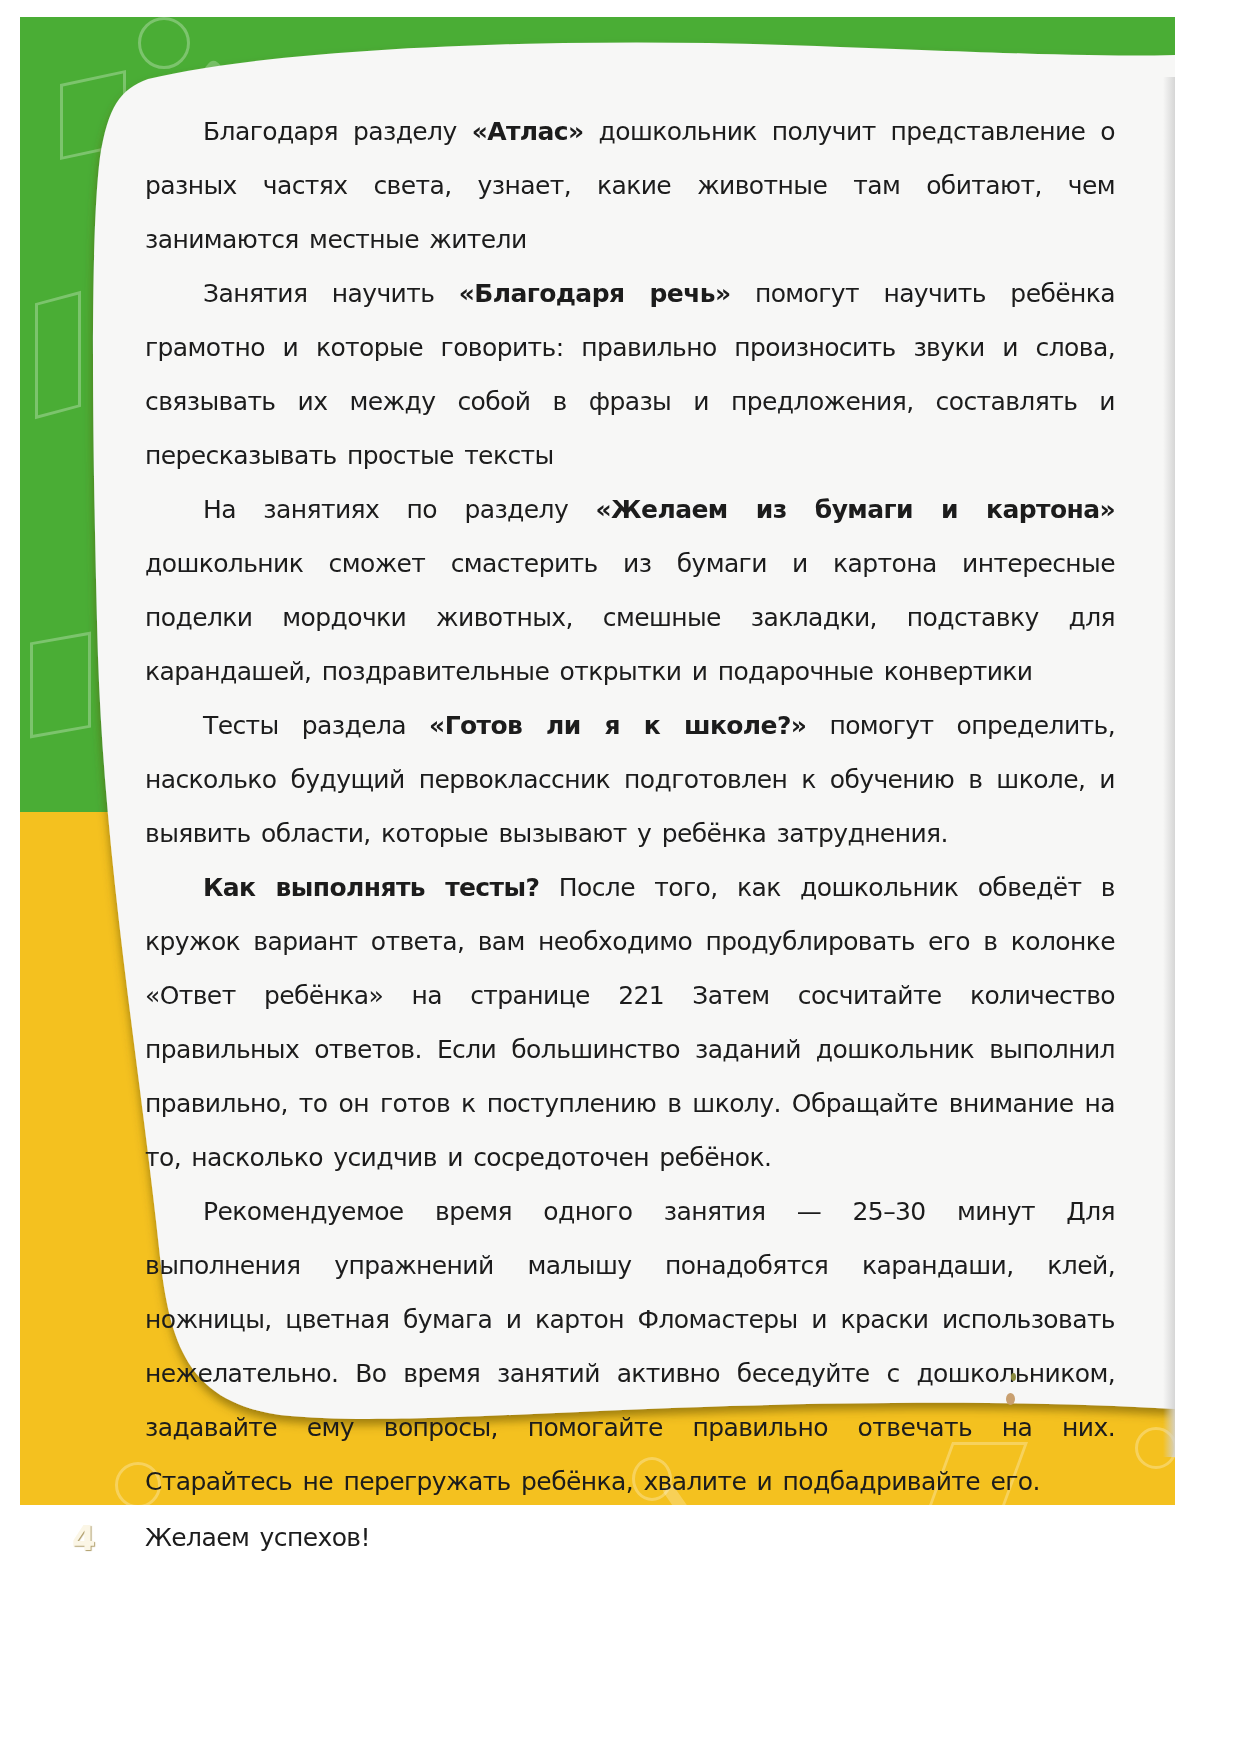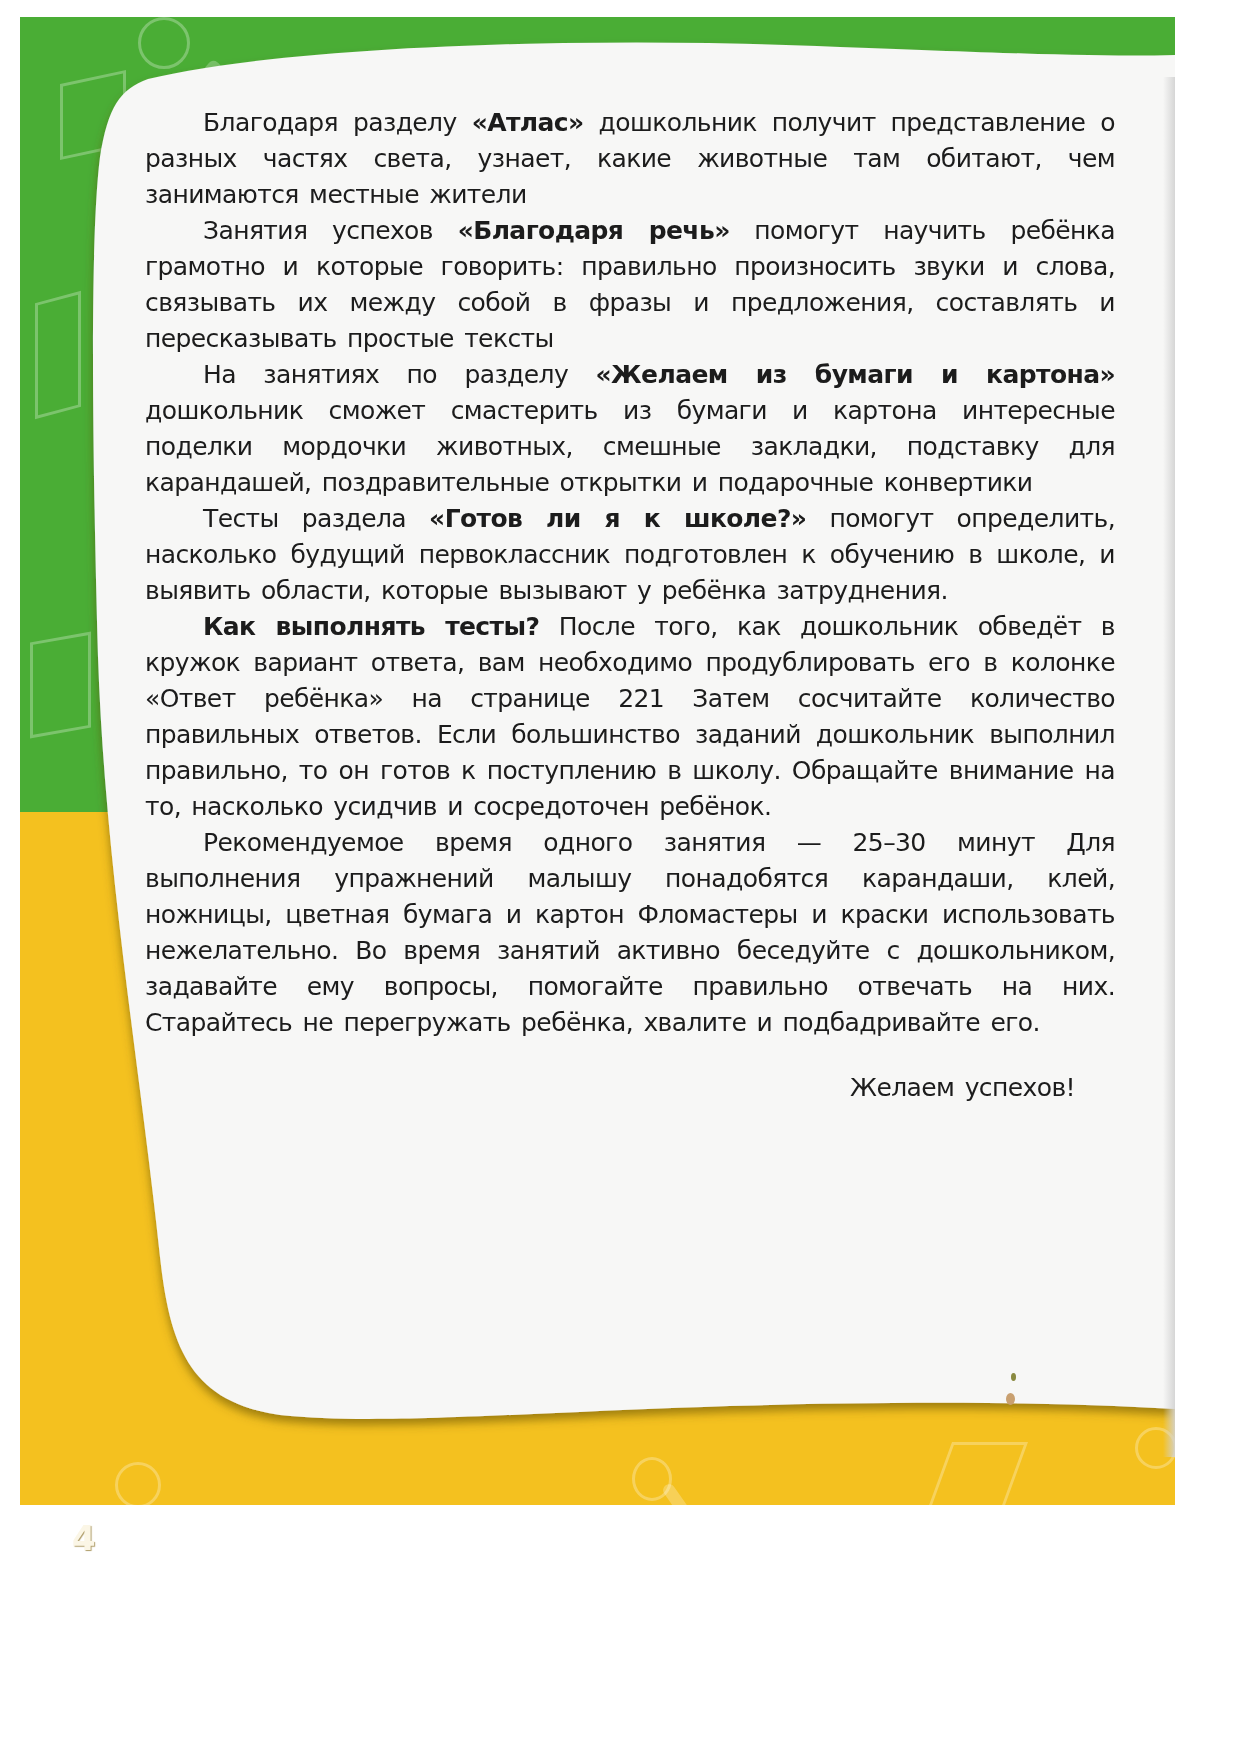--- a/index.html
+++ b/index.html
@@ -64,36 +64,36 @@
     background: linear-gradient(to right, rgba(230,230,230,0), rgba(210,210,210,0.9));
   }
   .content {
     position: absolute;
     left: 145px;
     top: 105px;
     width: 970px;
     color: #1c1c1c;
     font-family: "DejaVu Sans", sans-serif;
     font-size: 25px;
-    line-height: 36px;
+    line-height: 54px;
     letter-spacing: -0.6px;
     word-spacing: 3px;
   }
   .para {
     margin: 0;
     text-align: justify;
     text-indent: 58px;
     hyphens: manual;
   }
   .para b {
     font-weight: bold;
   }
   .closing {
-    margin: 29px 0 0 0;
-    text-align: right;
+    margin: 2px 0 0 0;
+    text-align: left;
     padding-right: 40px;
   }
   .page-number {
     position: absolute;
     left: 72px;
     top: 1518px;
     font-family: "DejaVu Sans", sans-serif;
     font-weight: bold;
     font-size: 34px;
     color: #fbf6e6;
@@ -138,21 +138,21 @@
              C 120 1050, 85 850, 78 640
              C 72 420, 70 220, 80 140
              C 88 90, 100 72, 128 62 Z" fill="#f7f7f6" filter="url(#shadow)"></path>
   </svg>
 
   <div class="right-shade"></div>
 </div>
 
 <div class="content">
   <p class="para"><span>Благодаря разделу </span><b>«Атлас»</b><span> дошкольник получит представ­ление о разных частях света, узнает, какие животные там оби­тают, чем занимаются местные жители</span></p>
-  <p class="para"><span>Занятия успехов </span><b>«Благодаря речь»</b><span> помогут научить ребён­ка грамотно и которые говорить: правильно произносить звуки и слова, связывать их между собой в фразы и предложения, составлять и пересказывать простые тексты</span></p>
+  <p class="para"><span>Занятия научить </span><b>«Благодаря речь»</b><span> помогут научить ребён­ка грамотно и которые говорить: правильно произносить звуки и слова, связывать их между собой в фразы и предложения, составлять и пересказывать простые тексты</span></p>
   <p class="para"><span>На занятиях по разделу </span><b>«Желаем из бумаги и картона»</b><span> дошкольник сможет смастерить из бумаги и картона интересные поделки мордочки животных, смешные закладки, подставку для карандашей, поздравительные открытки и подарочные конвертики</span></p>
   <p class="para"><span>Тесты раздела </span><b>«Готов ли я к школе?»</b><span> помогут определить, насколько будущий первоклассник подготовлен к обучению в шко­ле, и выявить области, которые вызывают у ребёнка затруднения.</span></p>
   <p class="para"><span></span><b>Как выполнять тесты?</b><span> После того, как дошкольник обведёт в кружок вариант ответа, вам необходимо продублировать его в колонке «Ответ ребёнка» на странице 221 Затем сосчитайте количество правильных ответов. Если большинство заданий дошколь­ник выполнил правильно, то он готов к поступлению в школу. Обращайте внимание на то, насколько усидчив и сосредоточен ребёнок.</span></p>
   <p class="para"><span>Рекомендуемое время одного занятия — 25–30 минут Для выполнения упражнений малышу понадобятся карандаши, клей, ножницы, цветная бумага и картон Фломастеры и краски ис­пользовать нежелательно. Во время занятий активно беседуйте с дошкольником, задавайте ему вопросы, помогайте правильно отвечать на них. Старайтесь не перегружать ребёнка, хвалите и подбадривайте его.</span><b></b><span></span></p>
   <p class="closing">Желаем успехов!</p>
 </div>
 
 <div class="page-number">4</div>
 
 <div class="speck" style="left:1011px;top:1373px;width:5px;height:8px;background:#8a8a40;"></div>

